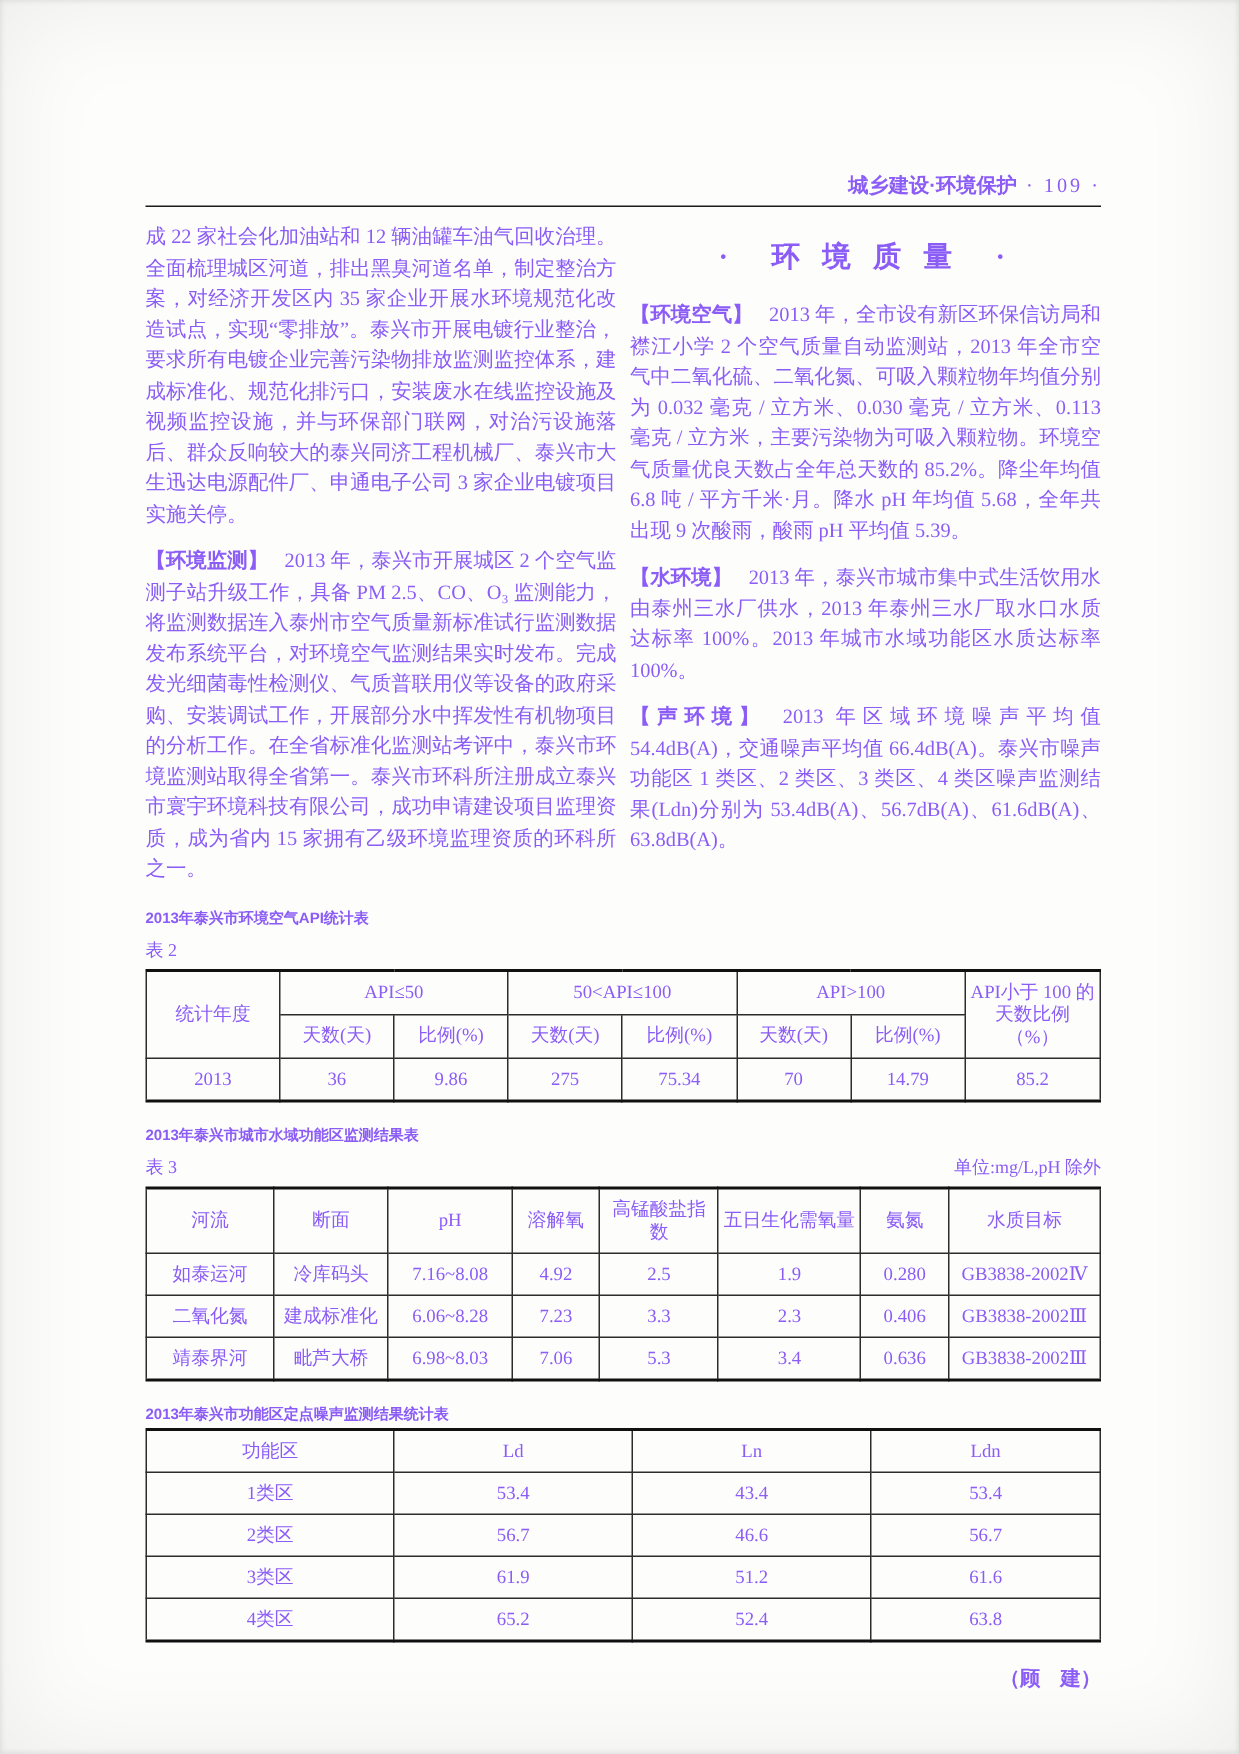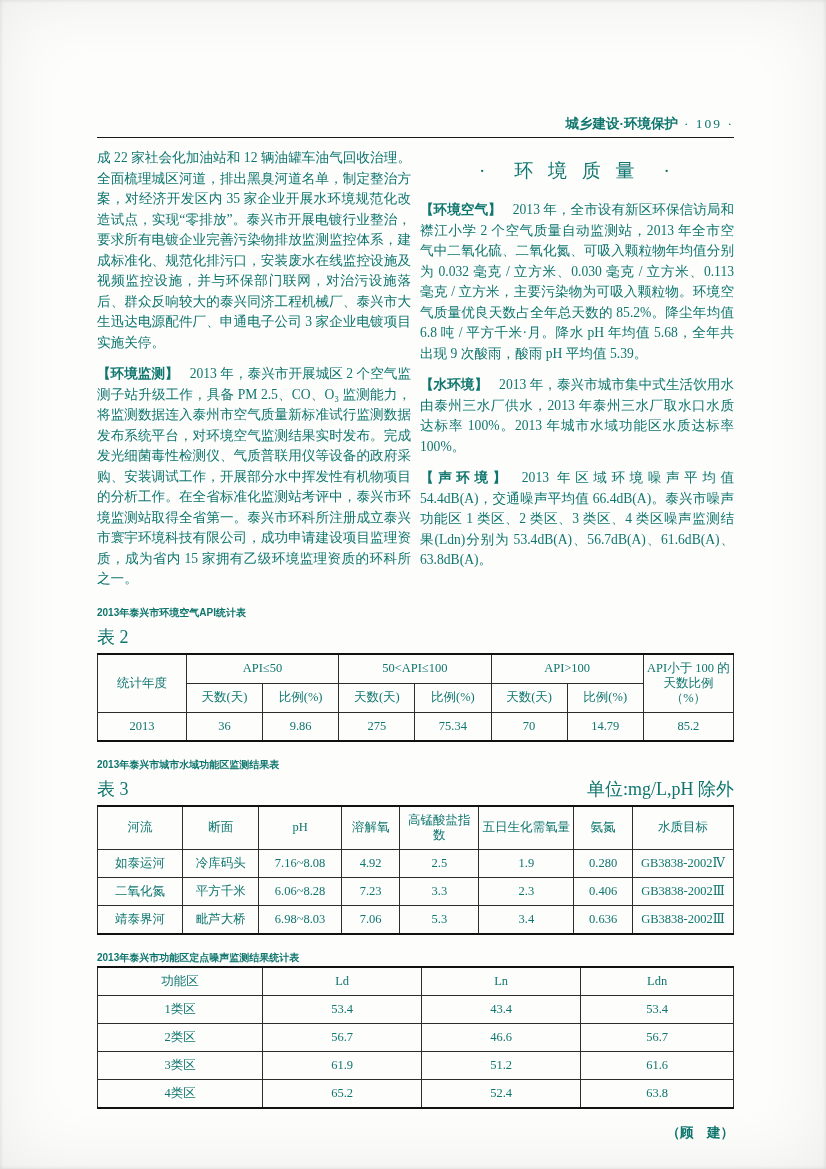--- a/index.html
+++ b/index.html
@@ -4,45 +4,45 @@
 <style>
   html,body{margin:0;padding:0;background:#e8e8e6;}
   .page{
     position:relative;
     width:826px;height:1169px;
     margin:0 auto;
     background:#fdfdfc;
     box-shadow:inset 0 0 70px rgba(0,0,0,0.07), inset 0 0 4px rgba(0,0,0,0.12);
     box-sizing:border-box;
     padding:116px 92px 0 97px;
-    color:#0f766e;
+    color:#8b5cf6;
     font-family:"Liberation Serif","DejaVu Serif",serif;
   }
   
   .running-head{display:flex;justify-content:flex-end;align-items:baseline;gap:6px;
     font-size:13.5px;line-height:16px;}
   .running-head .sec{font-family:"Liberation Sans","DejaVu Sans",sans-serif;font-weight:bold;}
   .running-head .pg{font-size:13.5px;letter-spacing:2px;}
   .head-rule{border:none;border-top:1.6px solid #1a1a1a;margin:5px 0 10px 0;}
   
   .columns{display:flex;gap:9px;}
   .col{width:315px;}
   .body-text{font-size:13.6px;line-height:20.5px;text-align:justify;text-justify:inter-ideograph;margin:0;}
   .para-gap{margin-top:11px;}
   .entry-label{font-family:"Liberation Sans","DejaVu Sans",sans-serif;font-weight:bold;margin-right:11px;}
   .section-heading{
-    text-align:center;font-size:19px;font-weight:normal;letter-spacing:5px;
+    text-align:center;font-size:19px;font-weight:bold;letter-spacing:5px;
     margin:10px 0 16px 0;font-family:"Liberation Serif","DejaVu Serif",serif;
   }
   
   .tbl-block{margin-top:14px;}
   .tbl-title{text-align:left;font-family:Liberation Sans, sans-serif;
     font-weight:bold;font-size:10px;line-height:17px;margin:0;}
   .tbl-meta{display:flex;justify-content:space-between;align-items:flex-end;
-    font-size:18px;margin:4px 0 4px 0;}
+    font-size:12px;margin:4px 0 4px 0;}
   table{width:100%;border-collapse:collapse;table-layout:fixed;
     font-size:12.5px;text-align:center;
     border-top:2.4px solid #111;border-bottom:2.4px solid #111;}
   td{border:1px solid #2c2c2c;padding:6px 2px;line-height:15px;word-break:break-all;}
   tr.data-sep td{border-top:1.9px solid #111;}
   .w-year{width:13.2%;} .w-last{width:13.4%;}
   .t3c0{width:13.4%}.t3c1{width:12%}.t3c2{width:13%}.t3c3{width:9%}
   .t3c4{width:12.4%}.t3c5{width:15.1%}.t3c6{width:9%}.t3c7{width:16.1%}
   .t4c0{width:26%}.t4c1{width:25%}.t4c2{width:25%}.t4c3{width:24%}
   .byline{text-align:right;font-family:"Liberation Sans","DejaVu Sans",sans-serif;
@@ -132,21 +132,21 @@
           <td>冷库码头</td>
           <td>7.16~8.08</td>
           <td>4.92</td>
           <td>2.5</td>
           <td>1.9</td>
           <td>0.280</td>
           <td>GB3838-2002Ⅳ</td>
         </tr>
         <tr>
           <td>二氧化氮</td>
-          <td>平方千米</td>
+          <td>建成标准化</td>
           <td>6.06~8.28</td>
           <td>7.23</td>
           <td>3.3</td>
           <td>2.3</td>
           <td>0.406</td>
           <td>GB3838-2002Ⅲ</td>
         </tr>
         <tr>
           <td>靖泰界河</td>
           <td>毗芦大桥</td>

